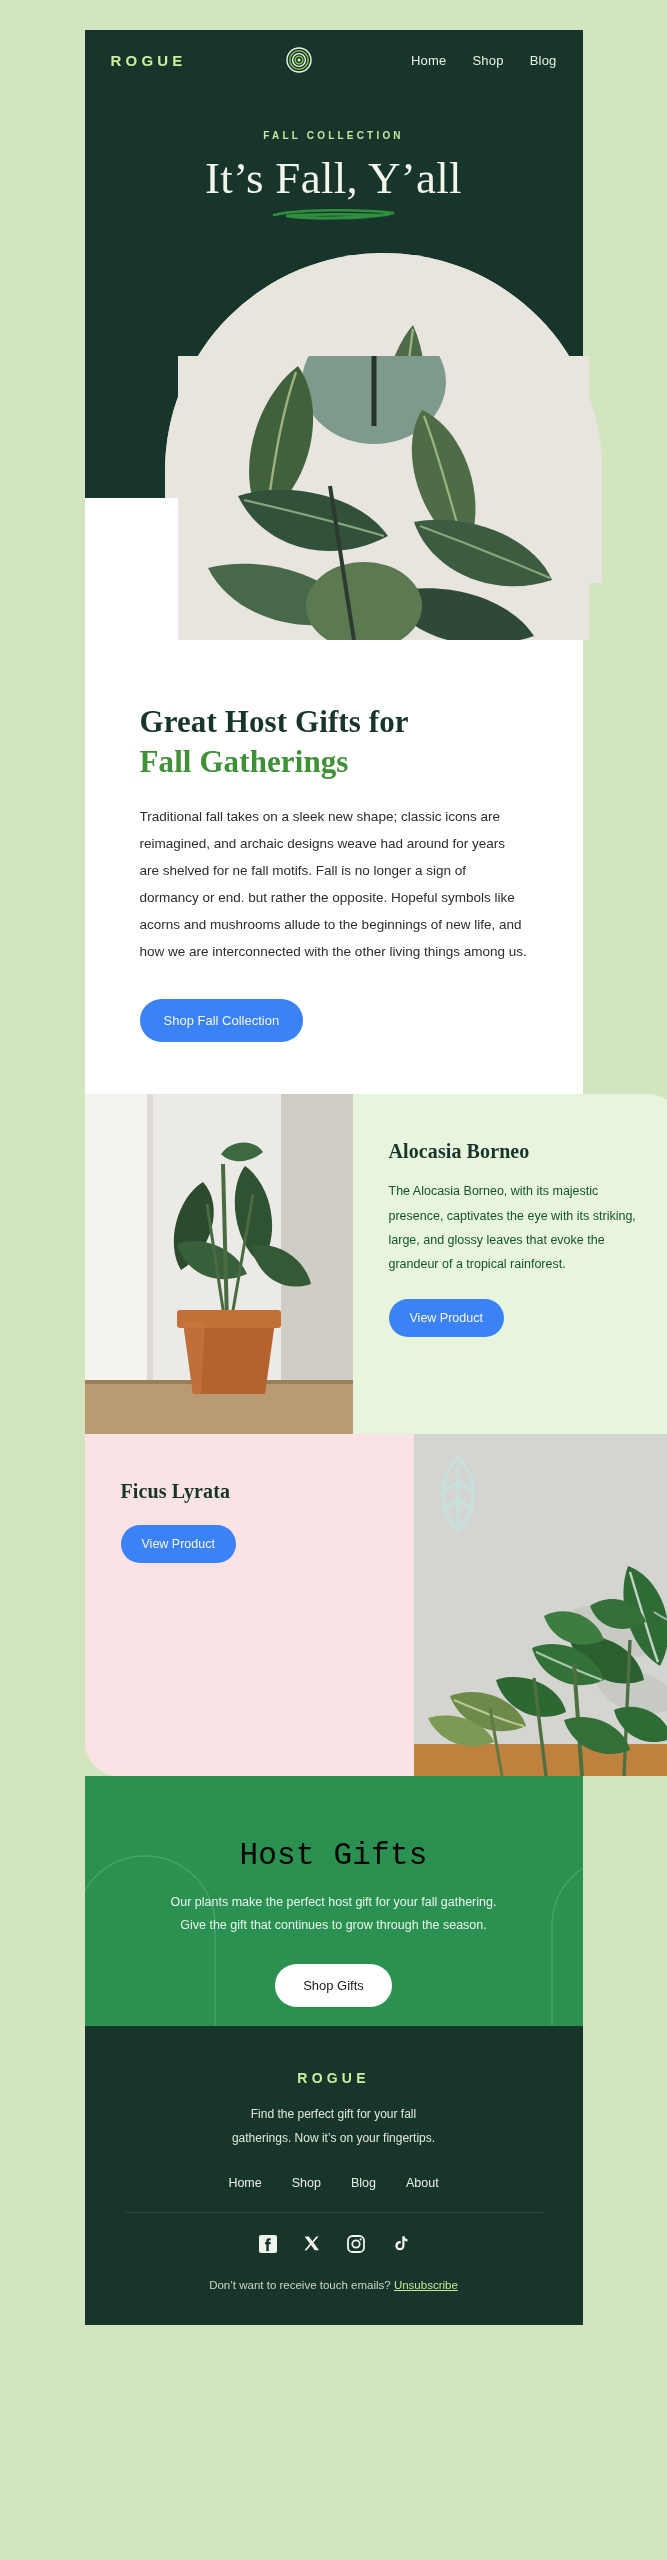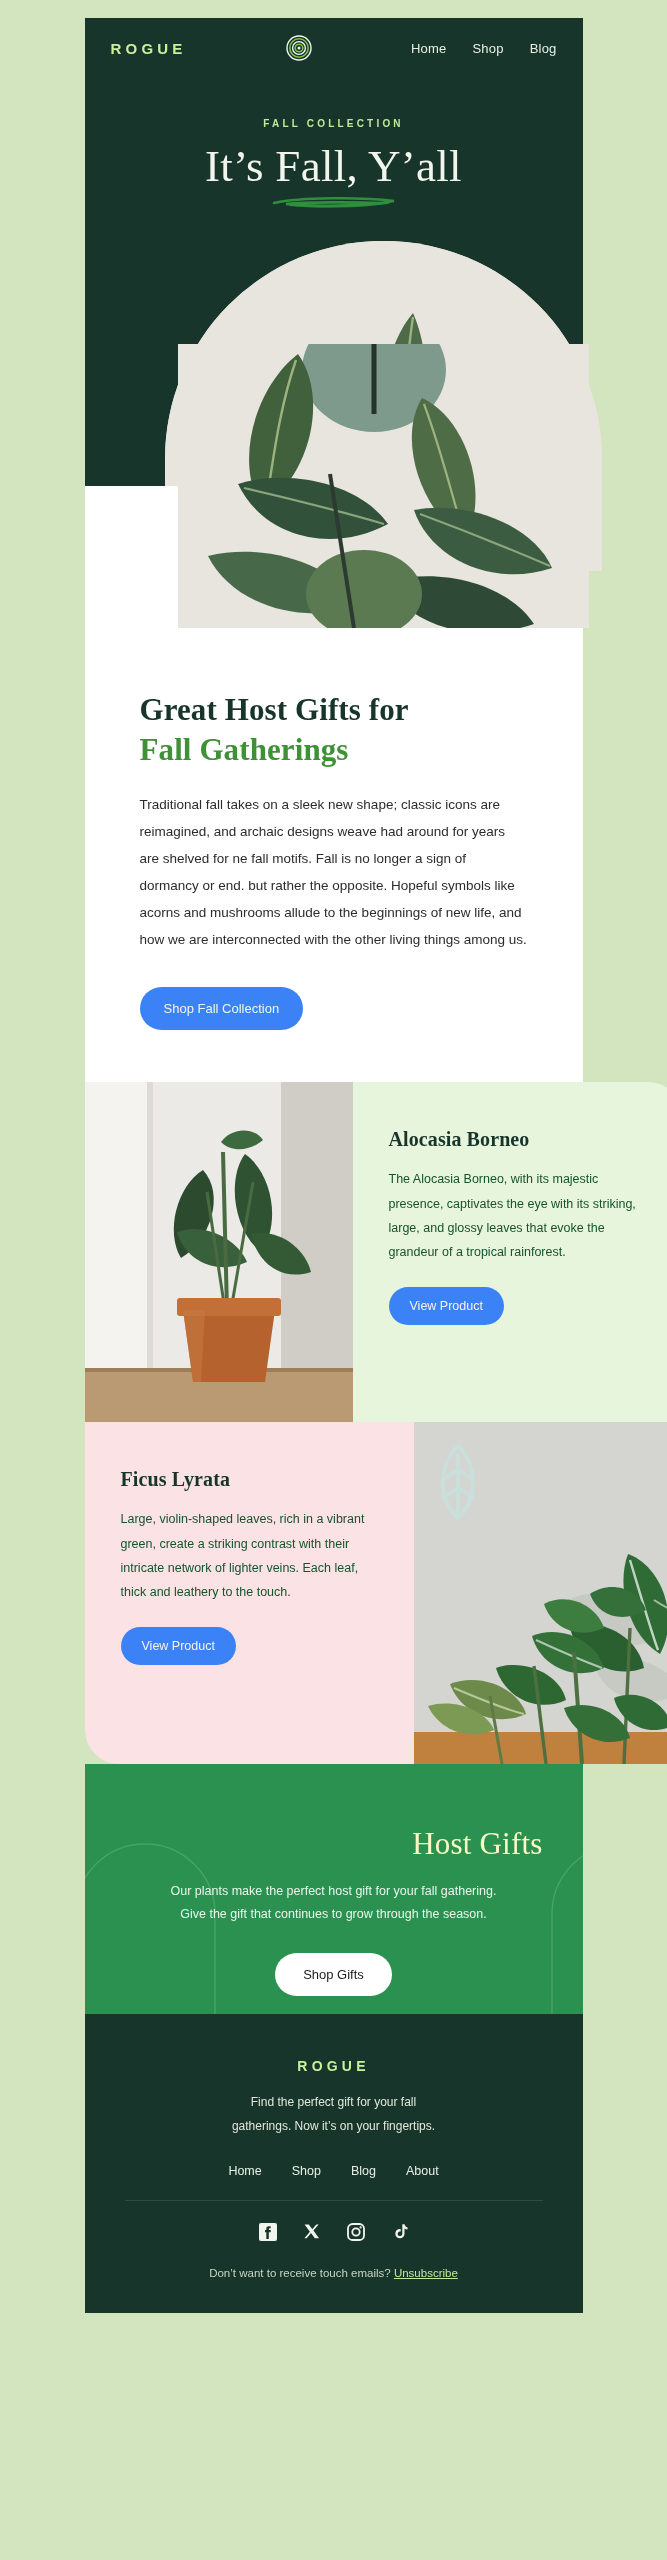--- a/index.html
+++ b/index.html
@@ -11,21 +11,21 @@
     -webkit-font-smoothing: antialiased;
   }
 
   .email-wrap {
     width: 667px;
     min-height: 2560px;
     background: #d2e5bf;
     padding: 18px 35px 0 35px;
   }
 
-  .email-body { width: 498px; margin: 0 auto; }
+  .email-body { width: 498px; margin: 12px auto; }
 
   
   .header {
     background: #18352c;
     display: flex;
     align-items: center;
     justify-content: space-between;
     padding: 20px 26px;
     height: 60px;
   }
@@ -154,26 +154,25 @@
     background: #2a9150;
     position: relative;
     overflow: hidden;
     padding: 62px 40px 72px;
     text-align: center;
     height: 250px;
     border-bottom-left-radius: 0;
   }
   .gifts-deco { position: absolute; inset: 0; pointer-events: none; }
   .gifts-title {
-    font-family: Liberation Serif, serif;
+    font-family: Liberation Mono, monospace;
     font-size: 31px;
-    color: #fef9c3;
+    color: #000000;
     position: relative;
     letter-spacing: .2px;
-    text-align: right;
   }
   .gifts-sub {
     margin-top: 18px;
     font-size: 12.5px;
     line-height: 1.85;
     color: #eaf6ed;
     position: relative;
   }
   .btn-white {
     display: inline-block;
@@ -345,21 +344,20 @@
       <div class="pcard pcard-mint">
         <div class="ptitle">Alocasia Borneo</div>
         <div class="pdesc">The Alocasia Borneo, with its majestic presence, captivates the eye with its striking, large, and glossy leaves that evoke the grandeur of a tropical rainforest.</div>
         <a href="#" class="btn btn-sm">View Product</a>
       </div>
     </div>
 
     <div class="prow row-pink">
       <div class="pcard pcard-pink">
         <div class="ptitle">Ficus Lyrata</div>
-        <div class="pdesc">Large, violin-shaped leaves, rich in a vibrant green, create a striking contrast with their intricate network of lighter veins. Each leaf, thick and leathery to the touch.</div>
         <a href="#" class="btn btn-sm">View Product</a>
       </div>
       <div class="pimg">
         <svg width="268" height="342" viewBox="0 0 268 342">
           <rect width="268" height="342" fill="#d7d7d3"></rect>
           <rect x="0" y="0" width="268" height="310" fill="#d4d4d0"></rect>
           <rect x="0" y="310" width="268" height="32" fill="#c0813f"></rect>
           <g opacity=".55" fill="none" stroke="#bfe8e4" stroke-width="4">
             <path d="M44 24 C26 40, 22 76, 44 96 C66 76, 62 40, 44 24 Z"></path>
             <path d="M44 32 L44 96"></path>

